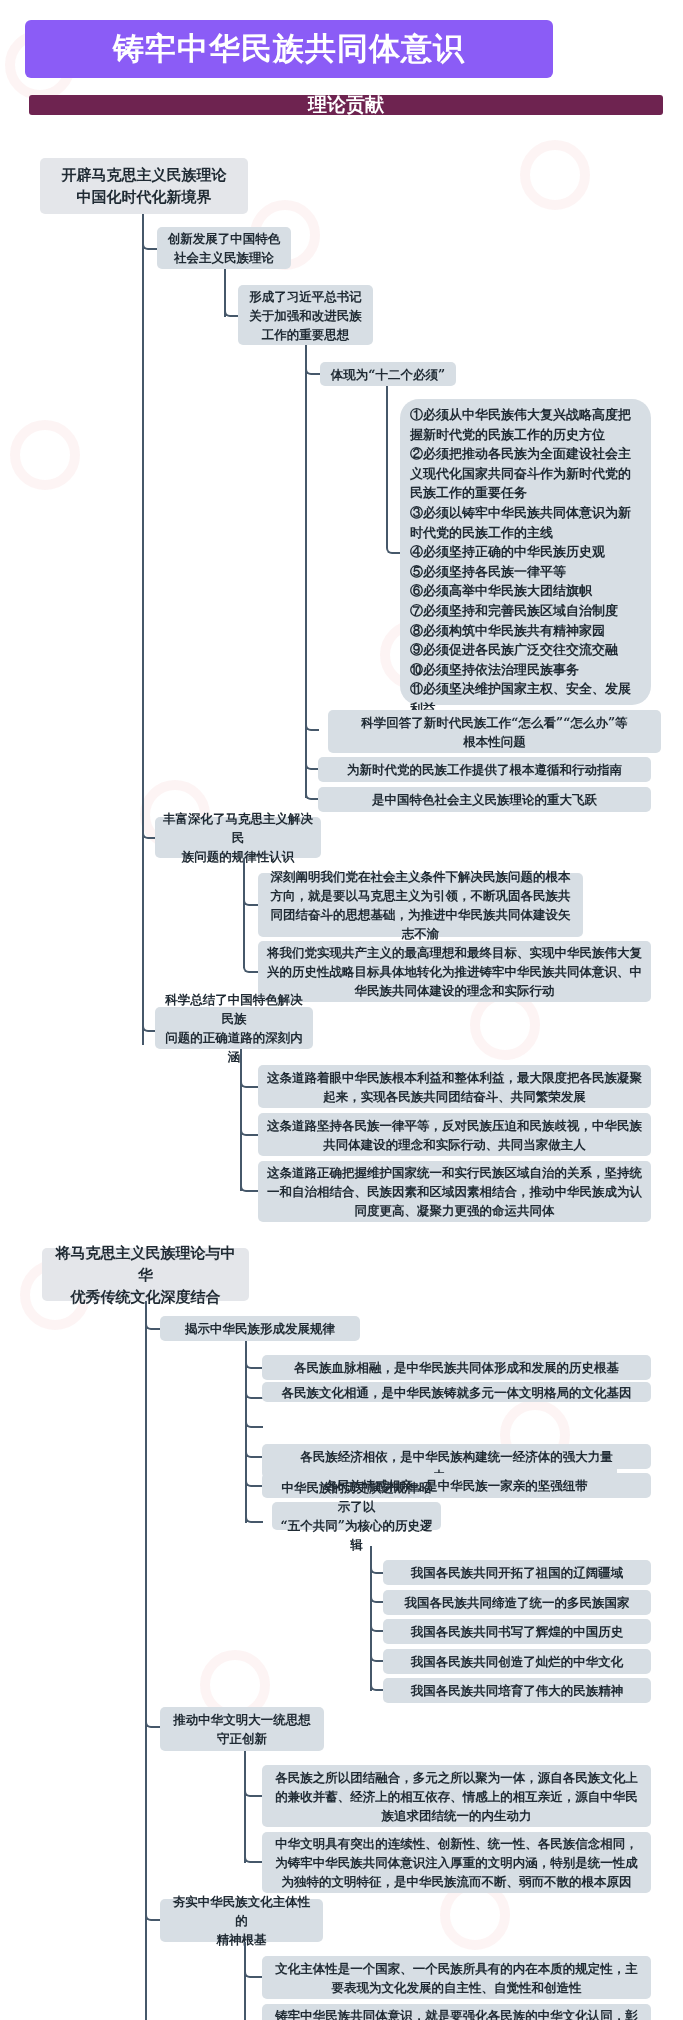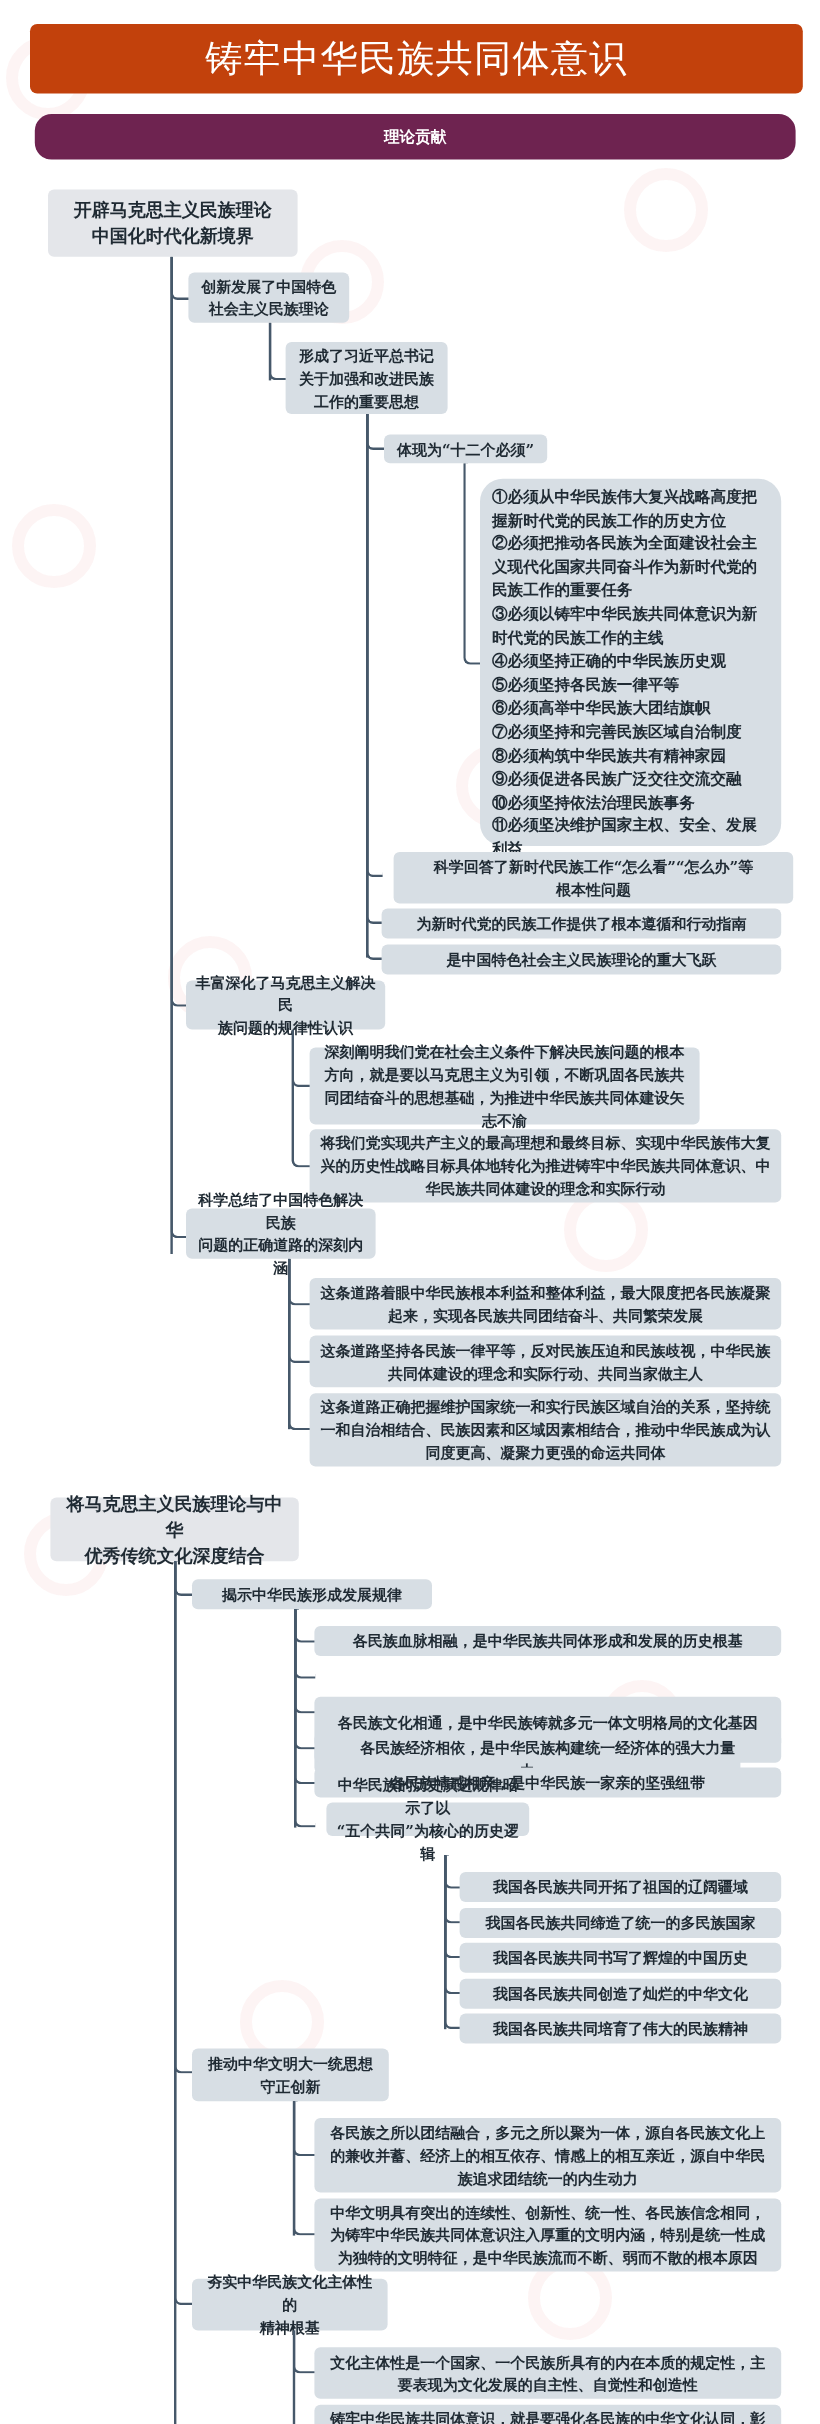--- a/index.html
+++ b/index.html
@@ -6,30 +6,30 @@
   body {
     width:683px; height:2020px; position:relative; overflow:hidden;
     background:#ffffff;
     font-family:"DejaVu Serif","Liberation Serif",serif;
   }
   .wm {
     position:absolute; width:70px; height:70px; border-radius:50%;
     border:10px solid rgba(220,60,60,0.06); box-sizing:border-box;
   }
   .title-bar {
-    position:absolute; left:25px; top:20px; width:644px; height:58px;
-    background:#c2410c; border-radius:6px; color:#fff;
+    position:absolute; left:25px; top:20px; width:528px; height:58px;
+    background:#8b5cf6; border-radius:6px; color:#fff;
     display:flex; align-items:center; justify-content:center;
-    font-size:31px; font-weight:normal; letter-spacing:1px;
+    font-size:31px; font-weight:bold; letter-spacing:1px;
   }
   .section-bar {
-    position:absolute; left:29px; top:95px; width:634px; height:38px;
-    background:#6e2350; border-radius:14px; color:#fff;
+    position:absolute; left:29px; top:95px; width:634px; height:20px;
+    background:#6e2350; border-radius:3px; color:#fff;
     display:flex; align-items:center; justify-content:center;
-    font-size:13px; font-weight:bold;
+    font-size:19px; font-weight:bold;
   }
   .node {
     position:absolute; box-sizing:border-box; background:#d7dee4;
     border-radius:5px; color:#1f2a33; font-weight:bold;
     font-size:12.5px; line-height:19px; text-align:center;
     display:flex; align-items:center; justify-content:center;
     padding:2px 8px; white-space:pre-line;
   }
   .node.root {
     background:#e4e6ea; font-size:15px; line-height:22px;
@@ -120,21 +120,21 @@
 <div class="vline" style="left:145px;top:1301px;height:719px"></div>
 
 <div class="elbow" style="left:145px;top:1301px;height:29px;width:16px"></div>
 <div class="node" style="left:160px;top:1316px;width:200px;height:25px">揭示中华民族形成发展规律</div>
 <div class="vline" style="left:245px;top:1341px;height:182px"></div>
 <div class="elbow" style="left:245px;top:1341px;height:28px;width:18px"></div>
 <div class="node" style="left:262px;top:1355px;width:389px;height:25px">各民族血脉相融，是中华民族共同体形成和发展的历史根基</div>
 <div class="elbow" style="left:245px;top:1341px;height:58px;width:18px"></div>
 <div class="node" style="left:262px;top:1453px;width:355px;height:25px">各民族信念相同，是中华民族缔造统一的多民族国家的内生动力</div>
 <div class="elbow" style="left:245px;top:1341px;height:87px;width:18px"></div>
-<div class="node" style="left:262px;top:1414px;width:389px;height:43px">各民族文化相通，是中华民族铸就多元一体文明格局的文化基因</div>
+<div class="node" style="left:262px;top:1382px;width:389px;height:20px">各民族文化相通，是中华民族铸就多元一体文明格局的文化基因</div>
 <div class="elbow" style="left:245px;top:1341px;height:117px;width:18px"></div>
 <div class="node" style="left:262px;top:1444px;width:389px;height:25px">各民族经济相依，是中华民族构建统一经济体的强大力量</div>
 <div class="elbow" style="left:245px;top:1341px;height:146px;width:18px"></div>
 <div class="node" style="left:262px;top:1473px;width:389px;height:25px">各民族情感相亲，是中华民族一家亲的坚强纽带</div>
 <div class="elbow" style="left:245px;top:1341px;height:182px;width:18px"></div>
 <div class="node" style="left:272px;top:1502px;width:169px;height:28px">中华民族的历史演进规律昭示了以
 “五个共同”为核心的历史逻辑</div>
 <div class="vline" style="left:370px;top:1546px;height:145px"></div>
 <div class="elbow" style="left:370px;top:1546px;height:28px;width:14px"></div>
 <div class="node" style="left:383px;top:1560px;width:268px;height:25px">我国各民族共同开拓了祖国的辽阔疆域</div>

